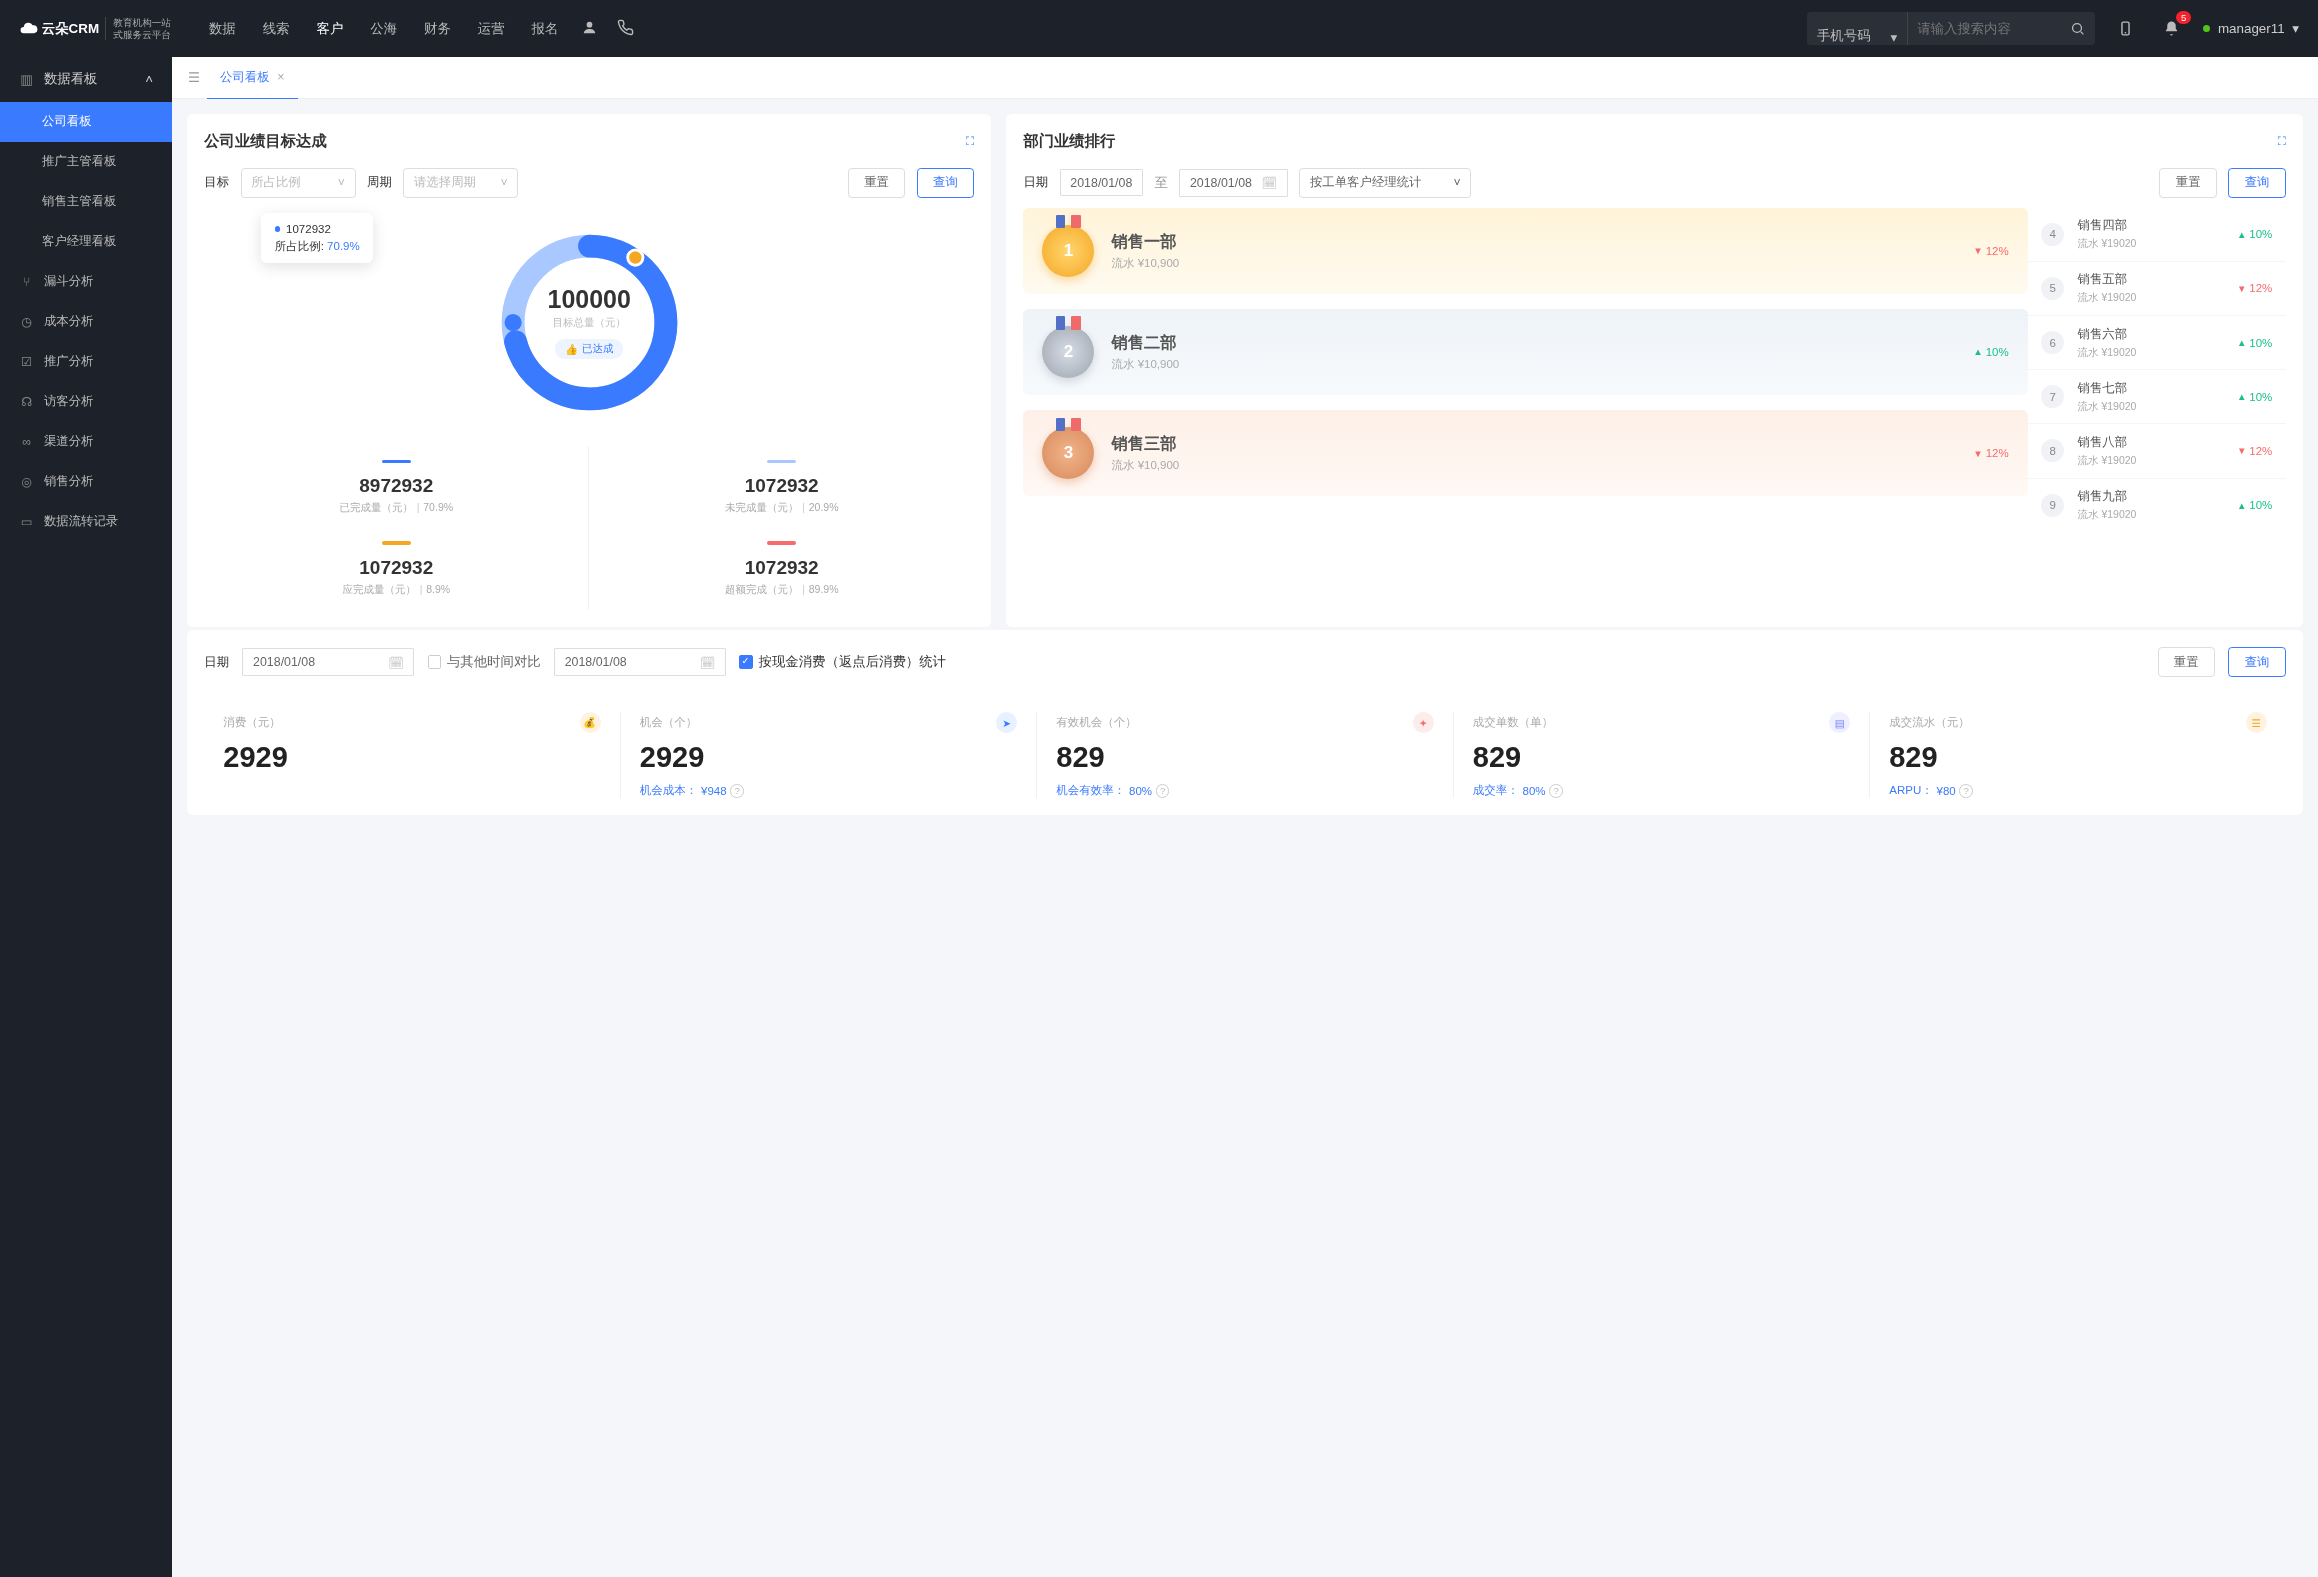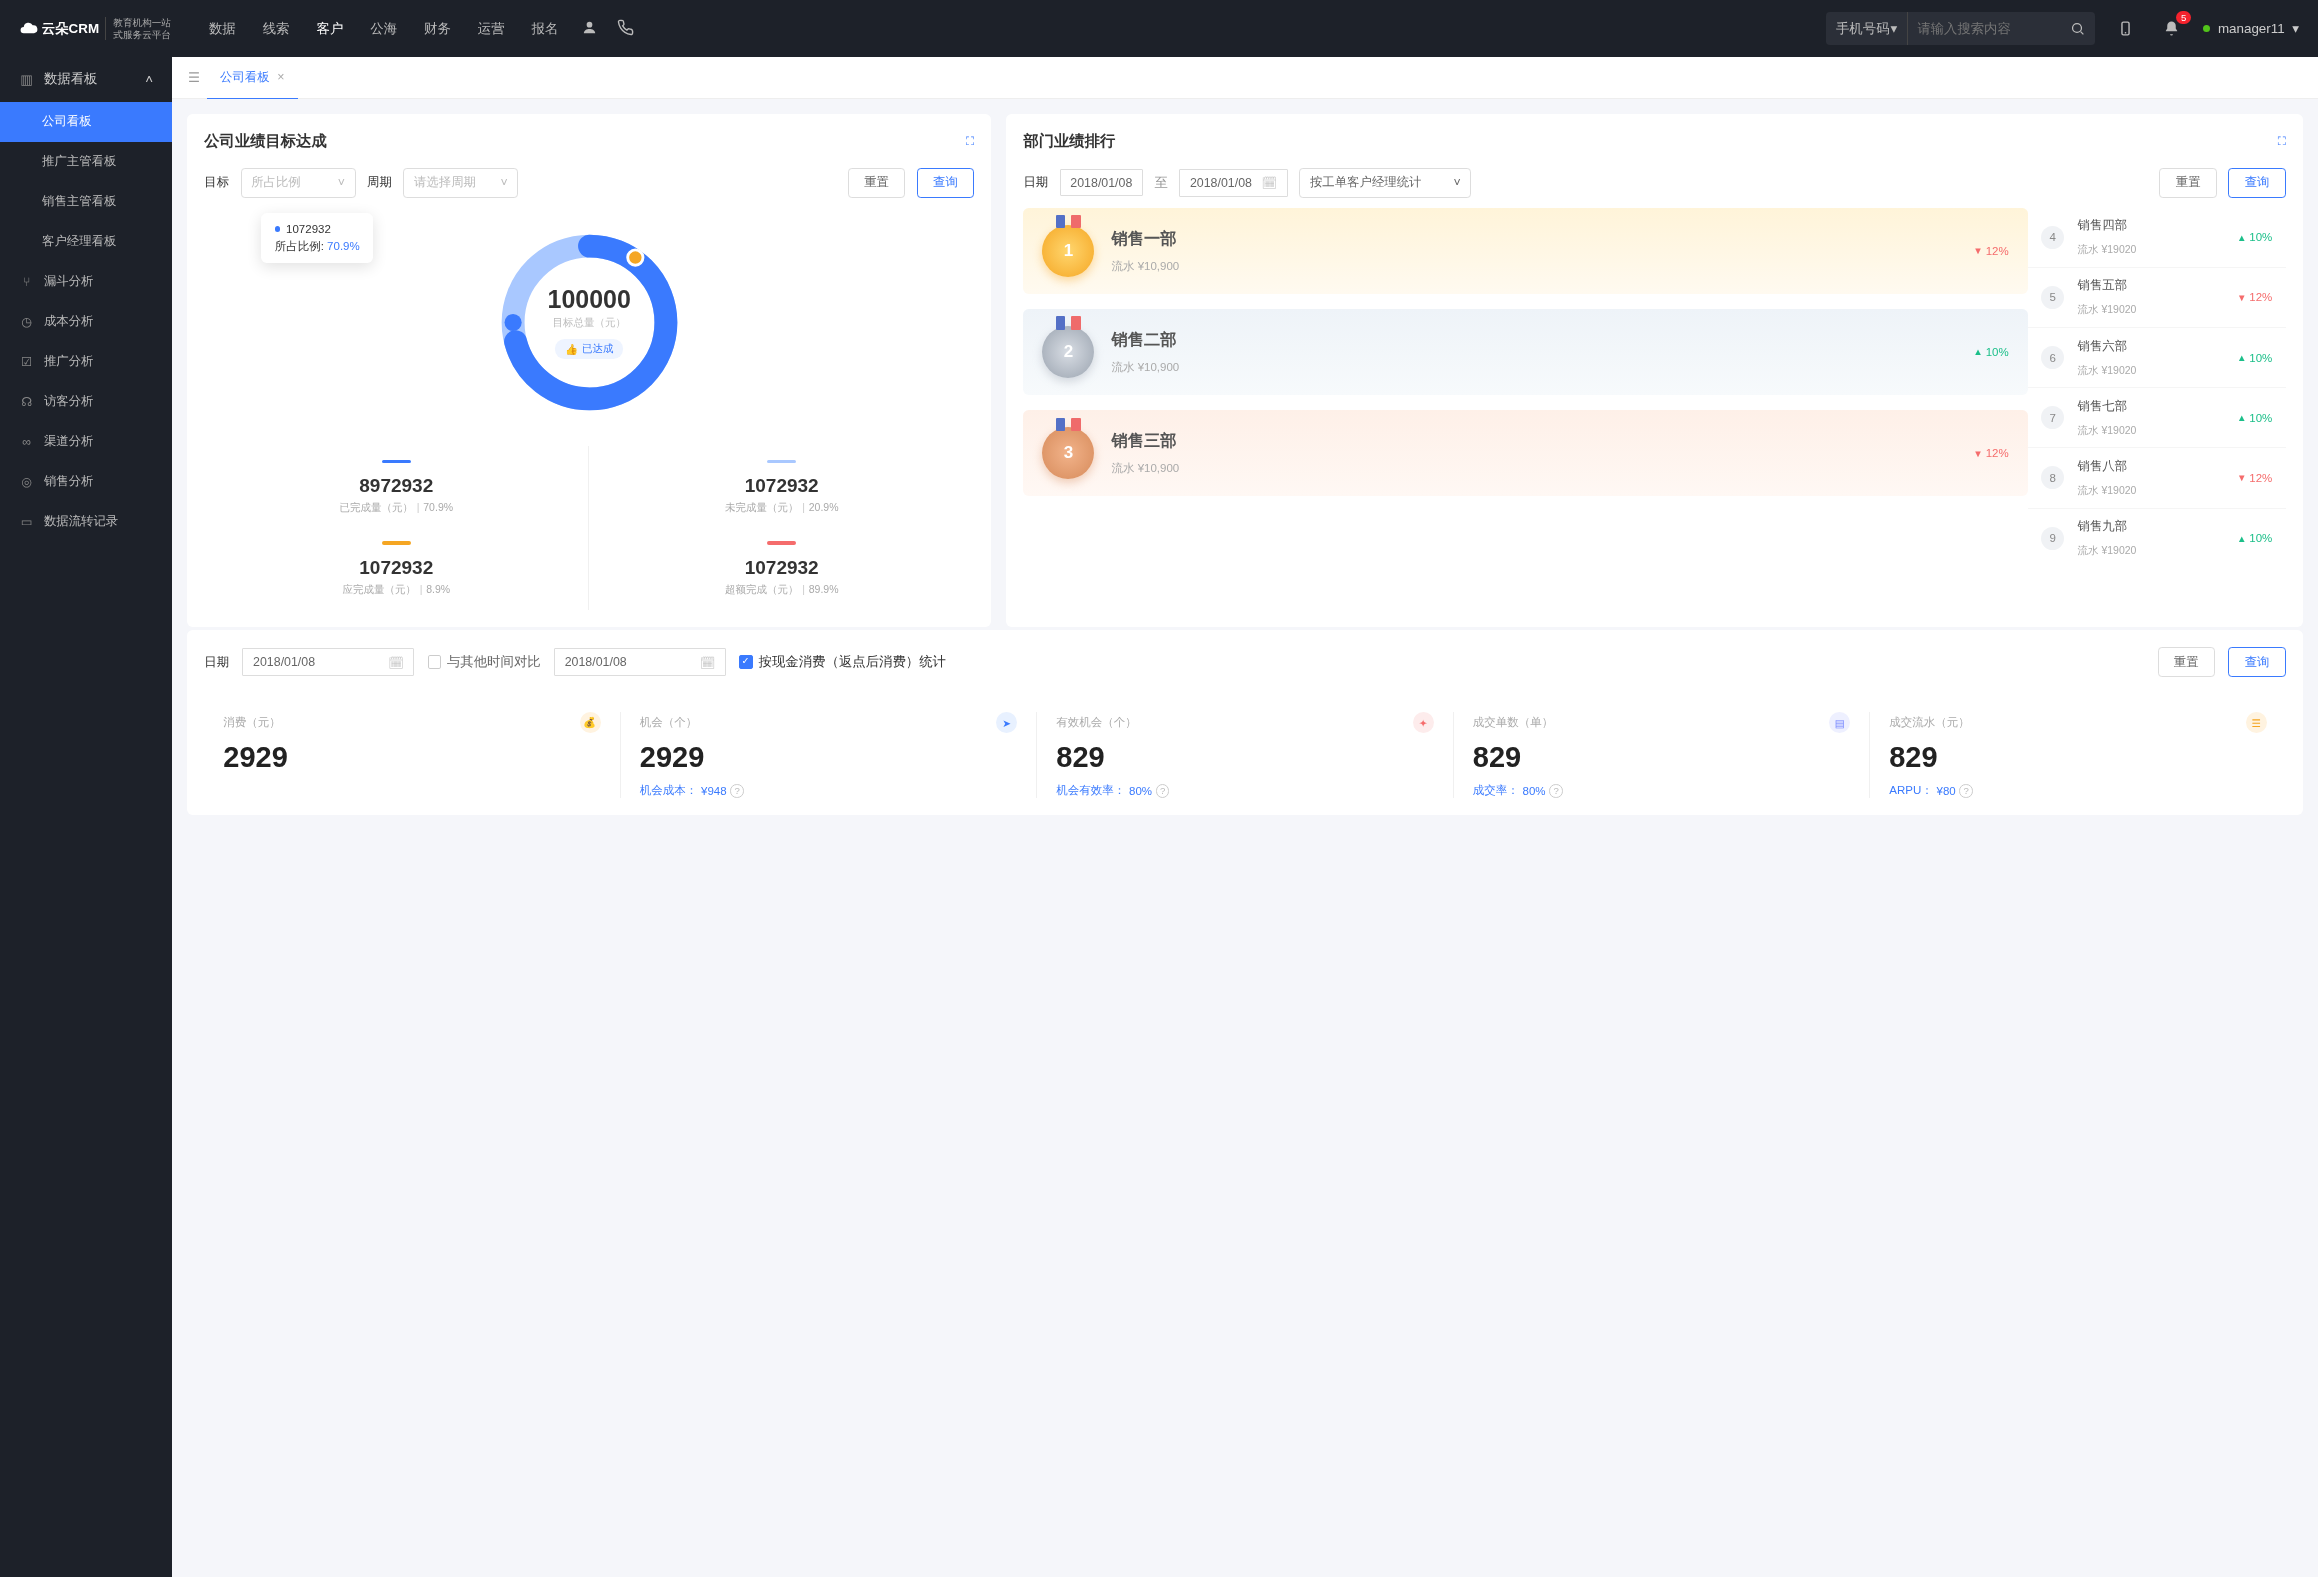--- a/index.html
+++ b/index.html
@@ -7,21 +7,21 @@
 .topnav{height:57px;background:#1d2129;display:flex;align-items:center;padding:0 19px;color:#fff}
 .logo{display:flex;align-items:center;gap:5.7px;margin-right:38px;font-size:11.5px}
 .logo-mark{font-weight:bold;font-size:13.4px;display:flex;align-items:center;gap:3.8px}
 .logo-sub{line-height:1.2;font-size:9.6px;color:#aaa;border-left:1px solid #444;padding-left:7.6px}
 .topnav-items{display:flex;gap:27px}
 .topnav-item{color:#bbb;cursor:pointer;font-size:13.4px}
 .topnav-item.active{color:#fff;font-weight:500}
 .topnav-icons{display:flex;gap:19px;margin-left:23px;align-items:center;color:#bbb}
 .topnav-right{margin-left:auto;display:flex;align-items:center;gap:15.3px}
 .search-box{display:flex;align-items:center;background:#2b2f38;border-radius:3.8px;height:32.5px;overflow:hidden}
-.search-sel{padding:0 9.6px;color:#bbb;border-right:1px solid #444;display:flex;align-items:center;gap:1px;height:100%}
+.search-sel{padding:0 9.6px;color:#bbb;border-right:1px solid #444;display:flex;align-items:flex-end;gap:20px;height:100%}
 .search-input{background:transparent;border:none;outline:none;color:#bbb;padding:0 9.6px;width:153px;height:100%}
 .search-btn{width:34px;display:flex;align-items:center;justify-content:center;color:#bbb;height:100%}
 .icon-btn{width:31px;height:31px;display:flex;align-items:center;justify-content:center;cursor:pointer;color:#bbb;position:relative}
 .badge{position:absolute;top:-1.9px;right:-3.8px;background:#f5222d;color:#fff;font-size:9.6px;border-radius:7.6px;padding:1px 4.8px}
 .user{display:flex;align-items:center;gap:7.6px;color:#ccc}
 .user-dot{width:7.6px;height:7.6px;background:#52c41a;border-radius:50%}
 .layout{display:flex;min-height:calc(100vh - 57px)}
 .sidebar{width:172px;background:#1d2129;color:#ccc;padding-top:0;flex-shrink:0}
 .side-group{display:flex;align-items:center;justify-content:space-between;padding:13.4px 19px;cursor:pointer;font-size:13.4px}
 .side-item{display:flex;align-items:center;gap:9.6px;padding:11.5px 19px 11.5px 42px;cursor:pointer;font-size:12.4px;color:#bbb}
@@ -70,21 +70,21 @@
 .rank-card.r2{background:linear-gradient(180deg,#eef3f8,#f7fafc)}
 .rank-card.r3{background:linear-gradient(180deg,#fef0e8,#fff8f4)}
 .medal{width:52px;height:52px;border-radius:50%;display:flex;align-items:center;justify-content:center;font-weight:bold;color:#fff;font-size:17px;position:relative;flex-shrink:0}
 .medal.m1{background:radial-gradient(circle,#ffd66e,#f5a623);box-shadow:0 3.8px 9.6px rgba(245,166,35,.4)}
 .medal.m2{background:radial-gradient(circle,#d8dde4,#9aa3af);box-shadow:0 3.8px 9.6px rgba(154,163,175,.4)}
 .medal.m3{background:radial-gradient(circle,#f2b38a,#d68a5a);box-shadow:0 3.8px 9.6px rgba(214,138,90,.4)}
 .medal::before{content:"";position:absolute;top:-9.6px;width:9.6px;height:13.4px;background:#5470c6;left:13.4px;border-radius:1px}
 .medal::after{content:"";position:absolute;top:-9.6px;width:9.6px;height:13.4px;background:#ef6b6b;right:13.4px;border-radius:1px}
 .rank-info{flex:1}
 .rank-name{font-size:16.3px;font-weight:600;color:#555}
-.rank-sub{font-size:11.5px;color:#aaa;margin-top:9px}
+.rank-sub{font-size:11.5px;color:#aaa;margin-top:3px}
 .rank-pct{font-size:11.5px;display:flex;align-items:center;gap:2.9px}
 .pct-down{color:#f56c6c}
 .pct-up{color:#1bbf89}
 .arrow-ico{font-size:9.6px}
 .rank-row{display:flex;align-items:center;gap:13.4px;padding:9.6px 13.4px;border-bottom:1px solid #f5f5f5}
 .rank-row:last-child{border-bottom:none}
 .rank-num{width:23px;height:23px;border-radius:50%;background:#f0f2f5;color:#888;display:flex;align-items:center;justify-content:center;font-size:11.5px;flex-shrink:0}
 .rank-row .rank-name{font-size:12.4px;font-weight:500}
 .rank-row .rank-sub{font-size:10.5px}
 .overview-filters{display:flex;align-items:center;gap:13.4px;flex-wrap:wrap}

